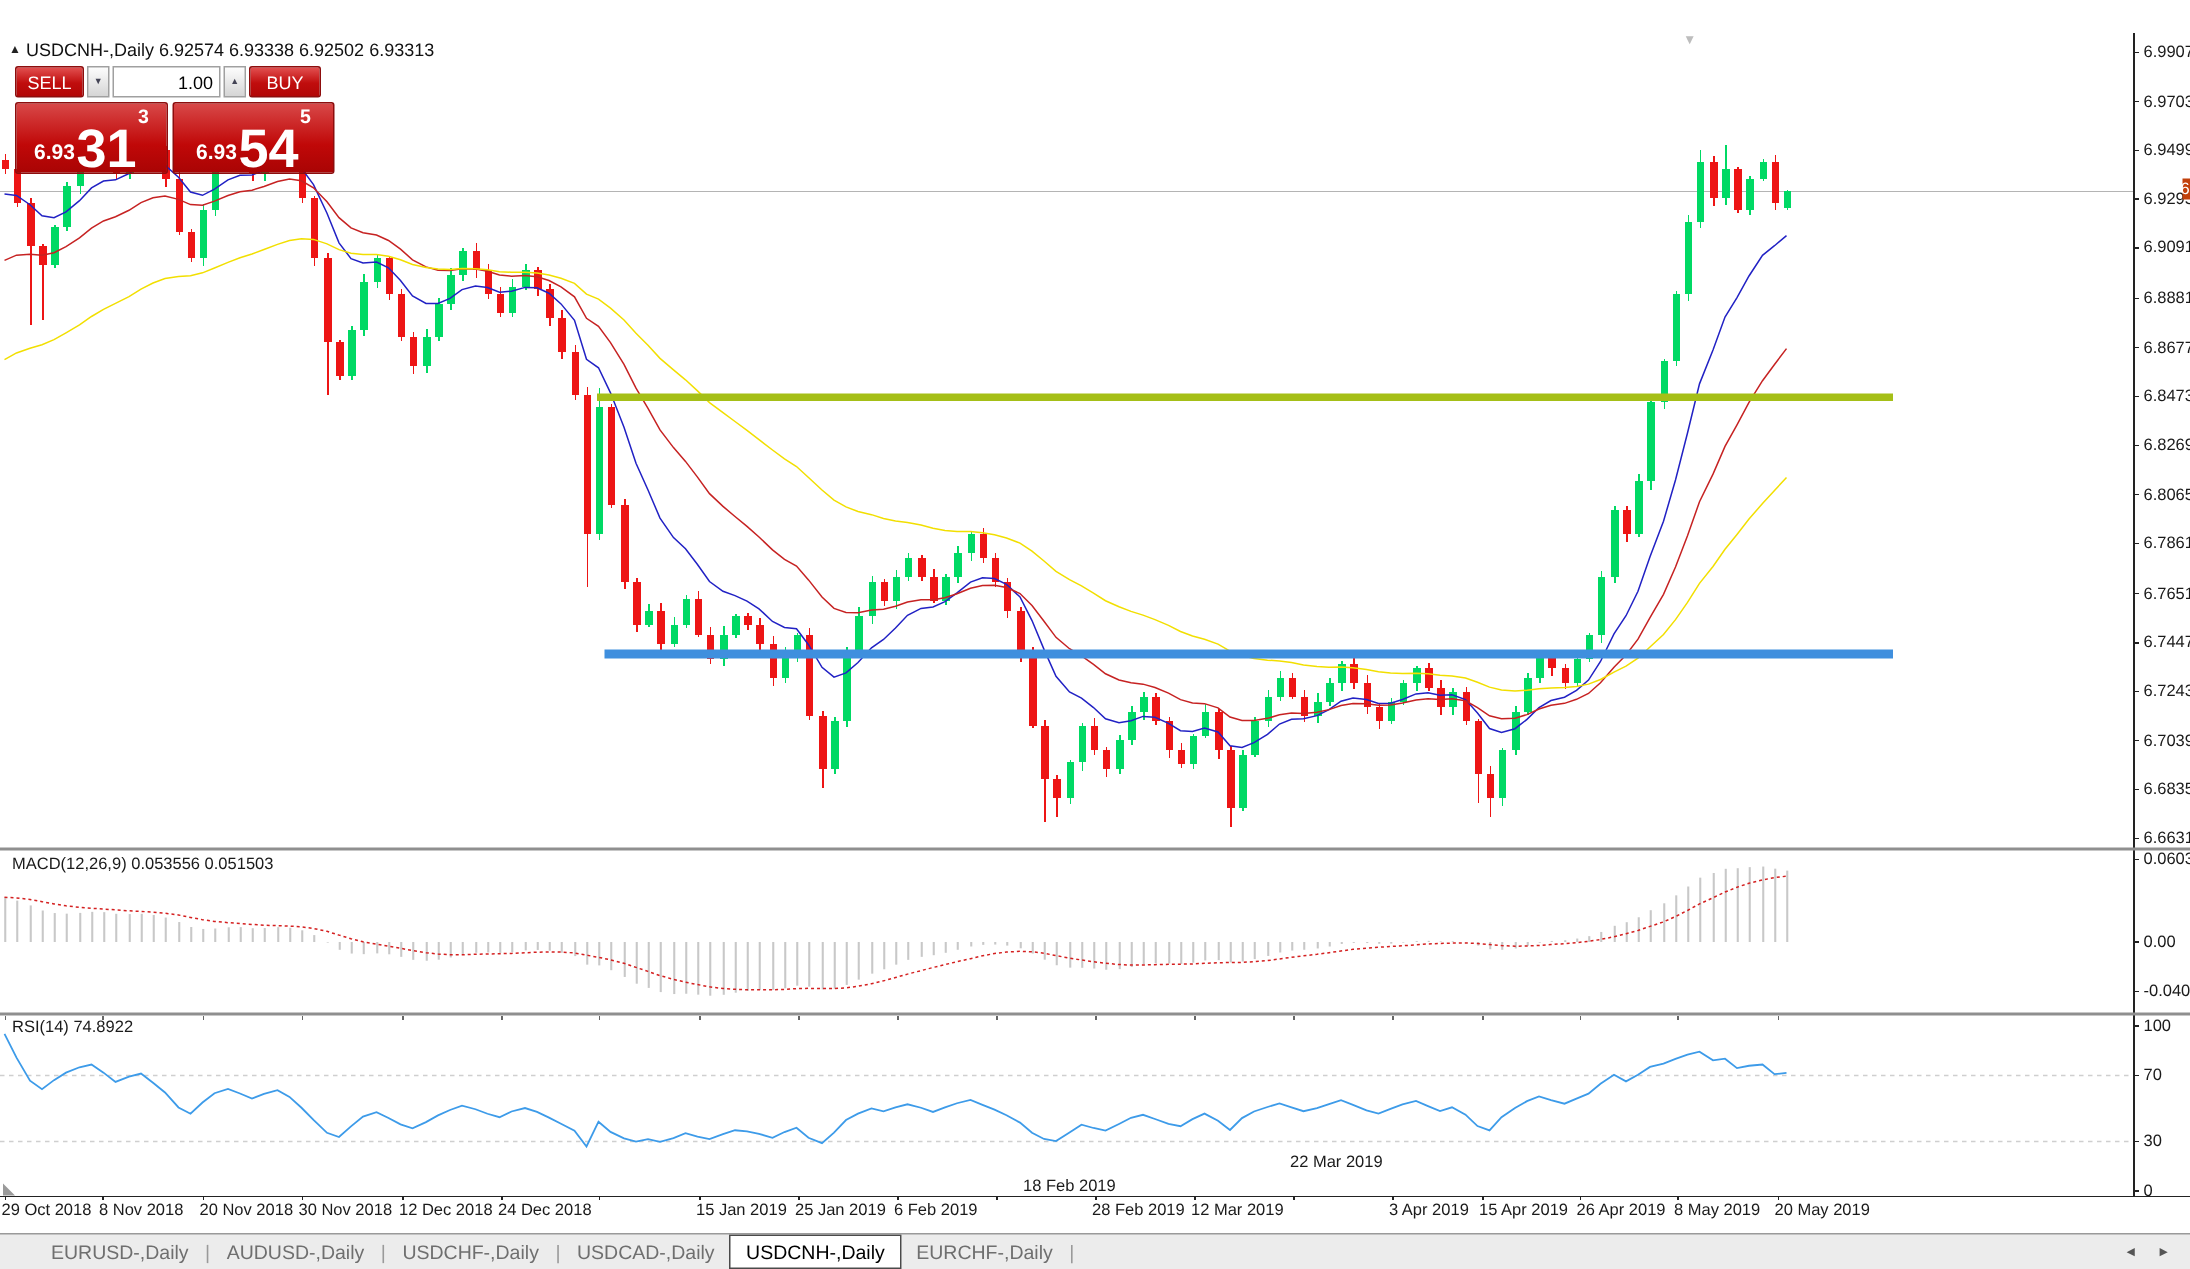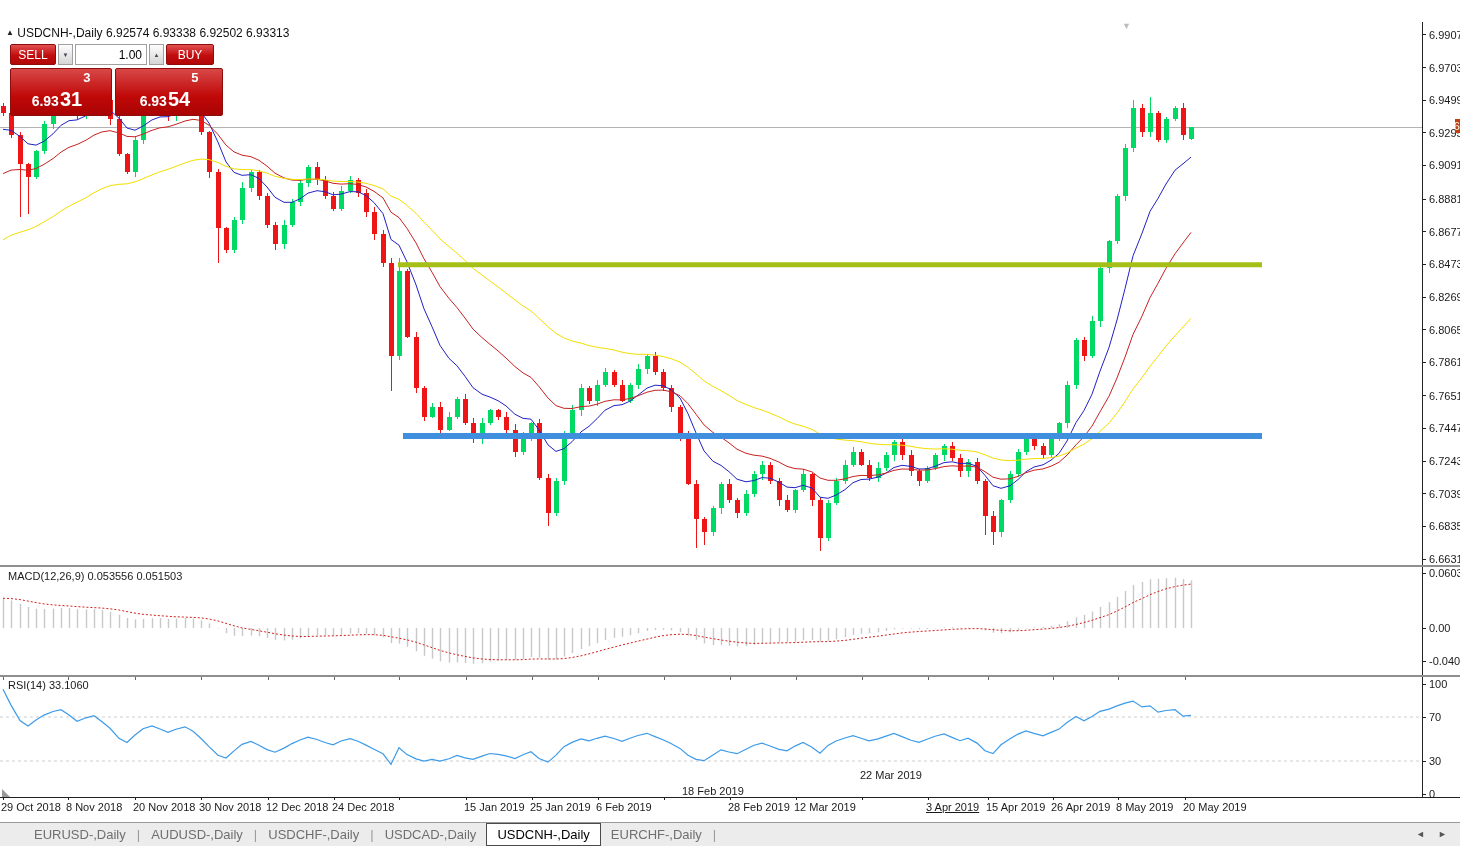--- a/index.html
+++ b/index.html
@@ -18,21 +18,21 @@
   #trade{position:absolute;left:10px;top:44px;width:214px;}
   .trow1{display:flex;height:21px;gap:2px;}
   .rbtn{background:linear-gradient(#e25050,#c00d0d 55%,#b20707);color:#fff;font-size:12px;display:flex;align-items:center;justify-content:center;border:1px solid #8d0d0d;border-radius:2px;box-sizing:border-box;}
   .sellb{width:46px;}.buyb{width:48px;}
   .stepbtn{width:15px;background:linear-gradient(#fdfdfd,#d5d5d5);border:1px solid #a0a0a0;color:#445;font-size:6px;display:flex;align-items:center;justify-content:center;box-sizing:border-box;}
   .volfield{width:72px;background:#fff;border:1px solid #a0a0a0;font-size:12px;color:#000;display:flex;align-items:center;justify-content:flex-end;padding-right:4px;box-sizing:border-box;}
   .trow2{display:flex;gap:3px;margin-top:3px;}
   .quote{height:48px;background:linear-gradient(#d84848,#c00808 60%,#a90404);border:1px solid #8d0d0d;border-radius:2px;color:#fff;display:flex;align-items:flex-end;justify-content:center;padding-bottom:1px;box-sizing:border-box;}
   .sellq{width:102px;}.buyq{width:108px;}
   .qsmall{font-size:14px;font-weight:bold;margin-bottom:5px;}
-  .qbig{font-size:20px;font-weight:bold;line-height:30px;margin:0 1px;text-align:center;}
+  .qbig{font-size:36px;font-weight:bold;line-height:30px;margin:0 1px;text-align:center;}
   .qsup{font-size:13px;font-weight:bold;align-self:flex-start;margin-top:1px;}
   .indlabel{position:absolute;left:8px;font-size:11px;color:#1a1a1a;}
   #priceTag{position:absolute;left:1423px;top:119px;width:37px;height:14px;background:#c2410c;color:#fff;font-size:11px;display:flex;align-items:center;justify-content:center;margin-left:32px;}
   #shiftMark{position:absolute;left:1122px;top:21px;color:#bdbdbd;font-size:9px;}
   #grip{position:absolute;left:2px;top:789px;width:0;height:0;border-bottom:8px solid #9a9a9a;border-right:8px solid transparent;}
   #tabbar{position:absolute;left:0;top:822px;width:1460px;height:24px;background:#ececec;border-top:1px solid #9a9a9a;display:flex;align-items:center;box-sizing:border-box;padding-left:24px;font-size:13px;color:#6f6f6f;}
   .tab{padding:0 10px;height:22px;line-height:22px;white-space:nowrap;}
   .tab.active{background:#fff;border:1px solid #4a4a4a;color:#000;height:23px;line-height:21px;box-sizing:border-box;}
   .tabdiv{color:#9a9a9a;padding:0 1px;}
   .tabscroll{position:absolute;top:829px;font-size:9px;color:#555;}
@@ -591,21 +591,21 @@
       <div class="datelab" style="left: 266px; top: 801px;">12 Dec 2018</div>
       <div class="datelab" style="left: 332px; top: 801px;">24 Dec 2018</div>
       <div class="datelab" style="left: 397px; top: 801px; margin-top: 36px;">3 Jan 2019</div>
       <div class="datelab" style="left: 464px; top: 801px;">15 Jan 2019</div>
       <div class="datelab" style="left: 530px; top: 801px;">25 Jan 2019</div>
       <div class="datelab" style="left: 596px; top: 801px;">6 Feb 2019</div>
       <div class="datelab" style="left: 662px; top: 785px; margin-left: 20px;">18 Feb 2019</div>
       <div class="datelab" style="left: 728px; top: 801px;">28 Feb 2019</div>
       <div class="datelab" style="left: 794px; top: 801px;">12 Mar 2019</div>
       <div class="datelab" style="left: 860px; top: 769px;">22 Mar 2019</div>
-      <div class="datelab" style="left: 926px; top: 801px; text-decoration: underline;">3 Apr 2019</div>
+      <div class="datelab" style="left: 926px; top: 801px;">3 Apr 2019</div>
       <div class="datelab" style="left: 986px; top: 801px;">15 Apr 2019</div>
       <div class="datelab" style="left: 1051px; top: 801px;">26 Apr 2019</div>
       <div class="datelab" style="left: 1116px; top: 801px; text-align: center;">8 May 2019</div>
       <div class="datelab" style="left: 1183px; top: 801px;">20 May 2019</div>
     </div>
 
   <div id="title">
     <span class="tri">▲</span>
     <span>USDCNH-,Daily</span>
     <span>6.92574 6.93338 6.92502 6.93313</span>
@@ -631,21 +631,21 @@
       </div>
       <div class="quote buyq">
         <span class="qsmall">6.93</span>
         <span class="qbig">54</span>
         <span class="qsup">5</span>
       </div>
     </div>
   </div>
 
   <div class="indlabel" style="top:570px;">MACD(12,26,9) 0.053556 0.051503</div>
-  <div class="indlabel" style="top:679px;">RSI(14) 33.1060</div>
+  <div class="indlabel" style="top:679px;">RSI(14) 74.8922</div>
 
   <div id="priceTag">6.93313</div>
   <div id="shiftMark">▼</div>
   <div id="grip"></div>
 
   <div id="tabbar">
       <div class="tab">EURUSD-,Daily</div>
       <div class="tabdiv">|</div>
       <div class="tab">AUDUSD-,Daily</div>
       <div class="tabdiv">|</div>

